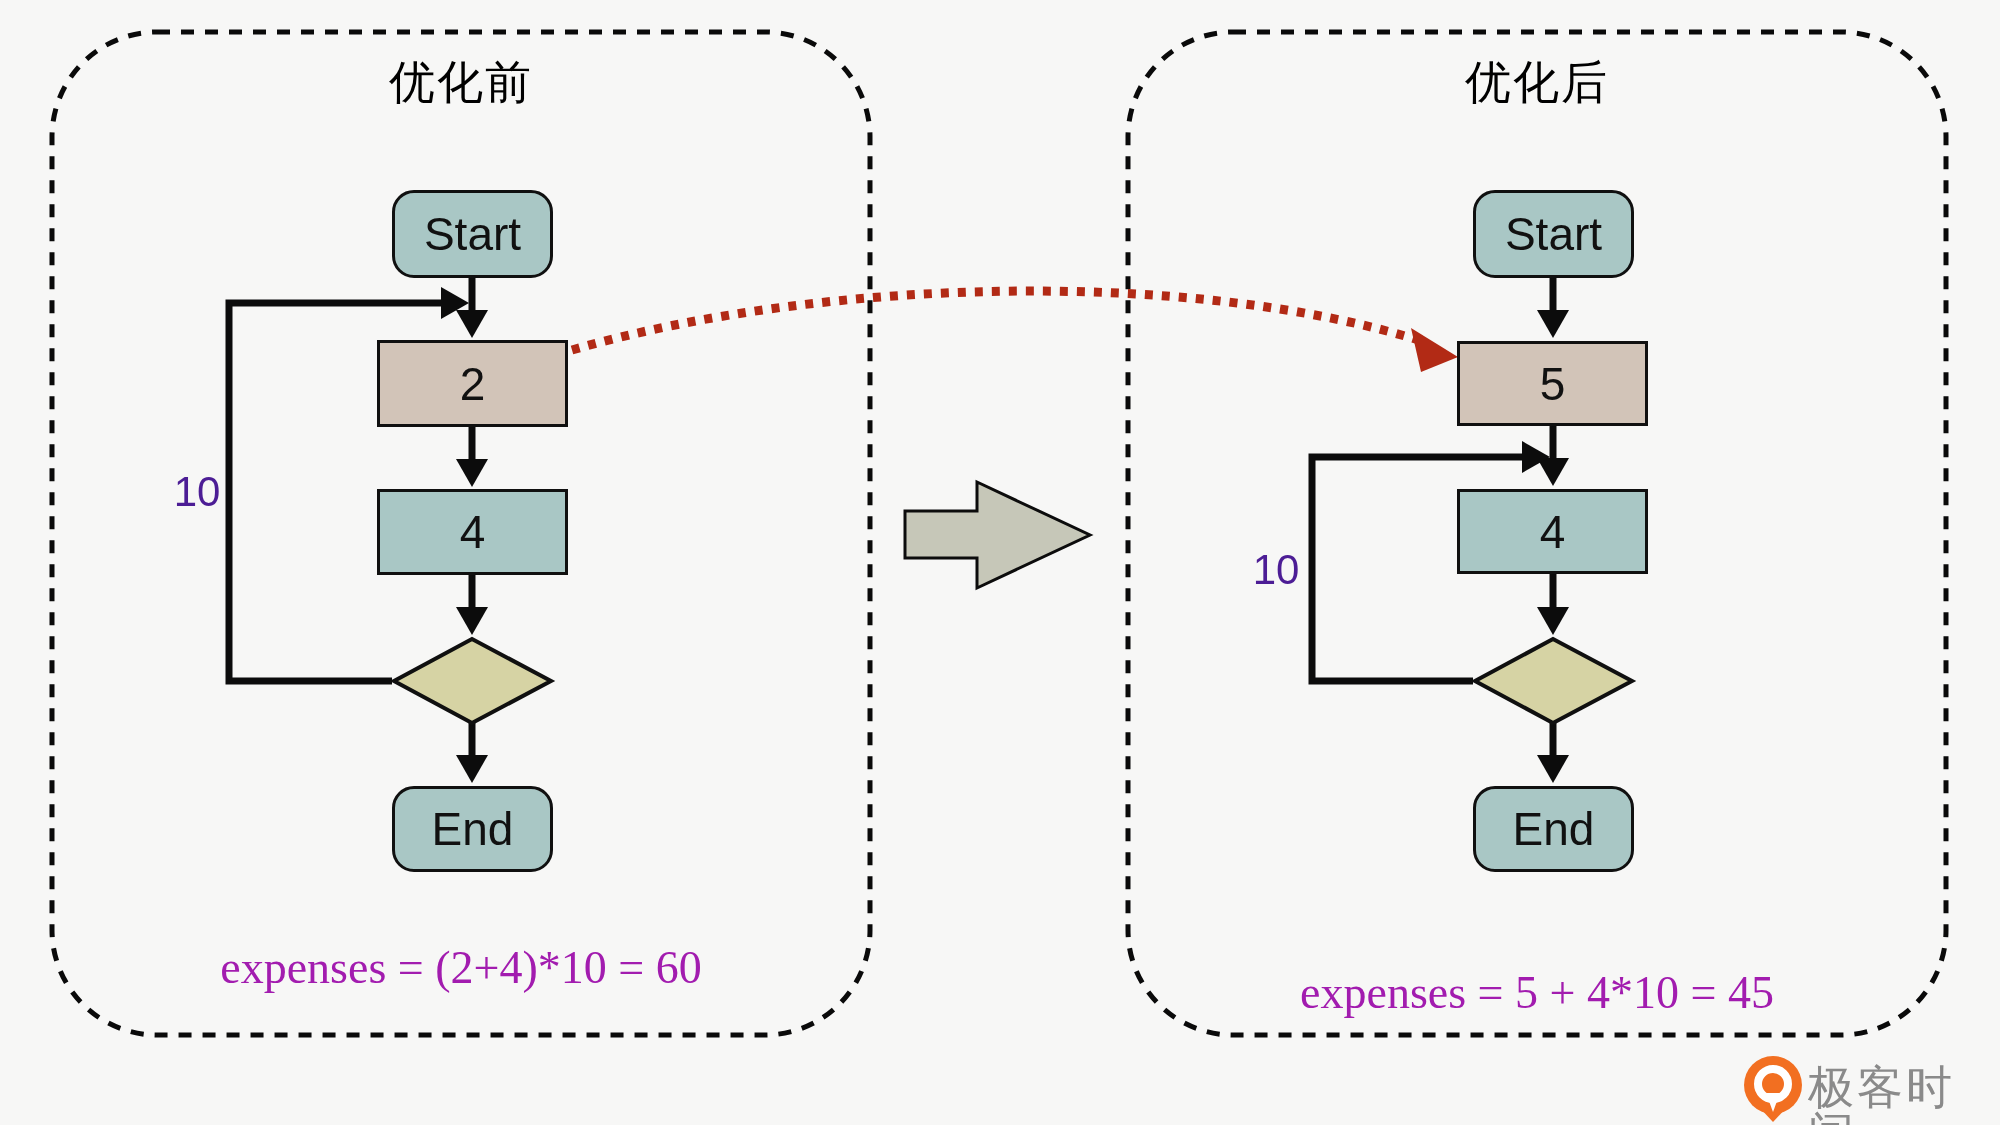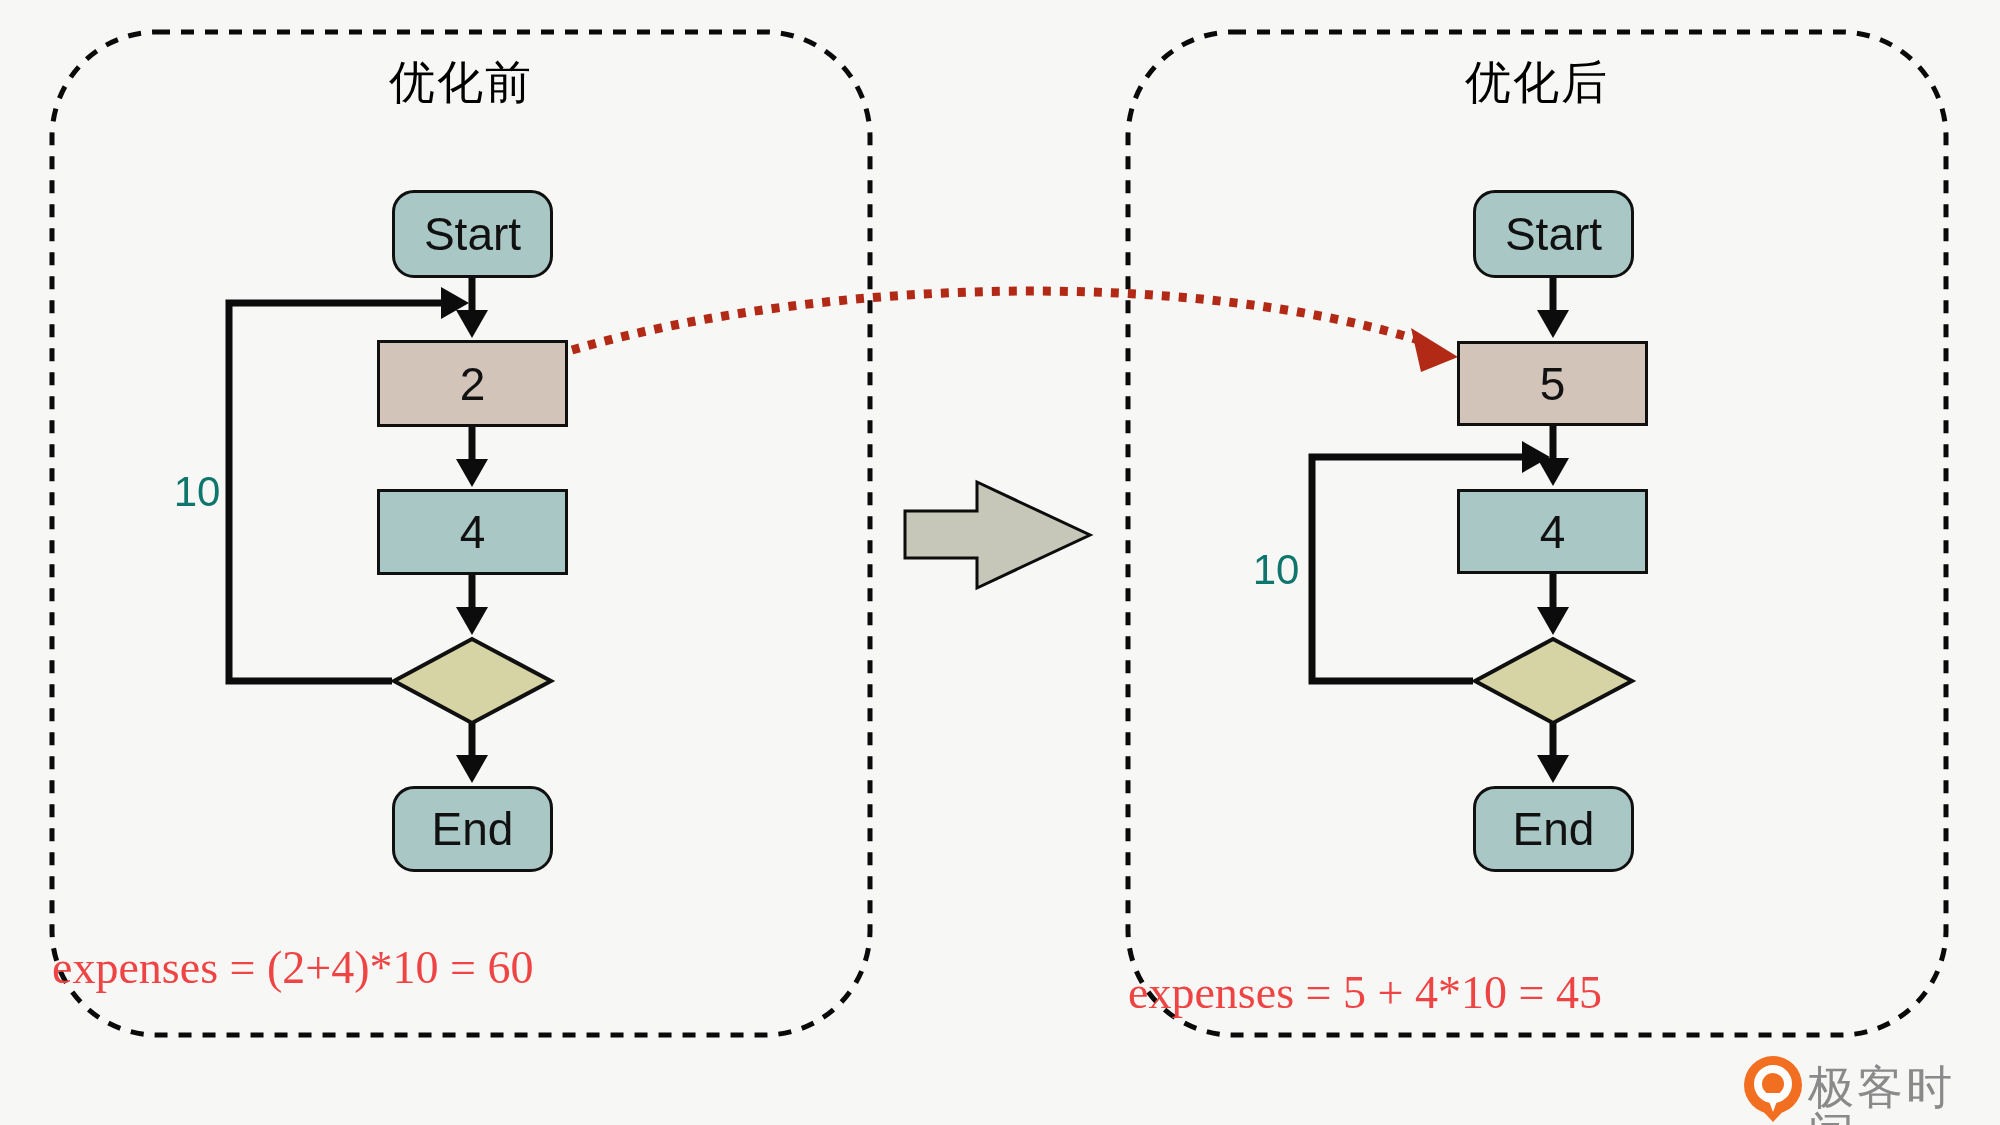--- a/index.html
+++ b/index.html
@@ -25,26 +25,27 @@
     box-sizing:border-box;
     font:400 46px "Liberation Sans",sans-serif;
     color:#111;
   }
   .terminal{border-radius:22px;}
   .loop-label{
     position:absolute;
     width:110px;
     text-align:center;
     font:400 42px "Liberation Sans",sans-serif;
-    color:#0f766e;
+    color:#4c1d95;
   }
   .caption{
     position:absolute;
+    text-align:center;
     font:400 46px/1.2 "Liberation Serif",serif;
-    color:#ef4444;
+    color:#a21caf;
   }
   .logo-text{
     position:absolute;
     font:500 46px/1 "Liberation Sans",sans-serif;
     letter-spacing:3px;
   }
 </style>
 </head>
 <body>
 

